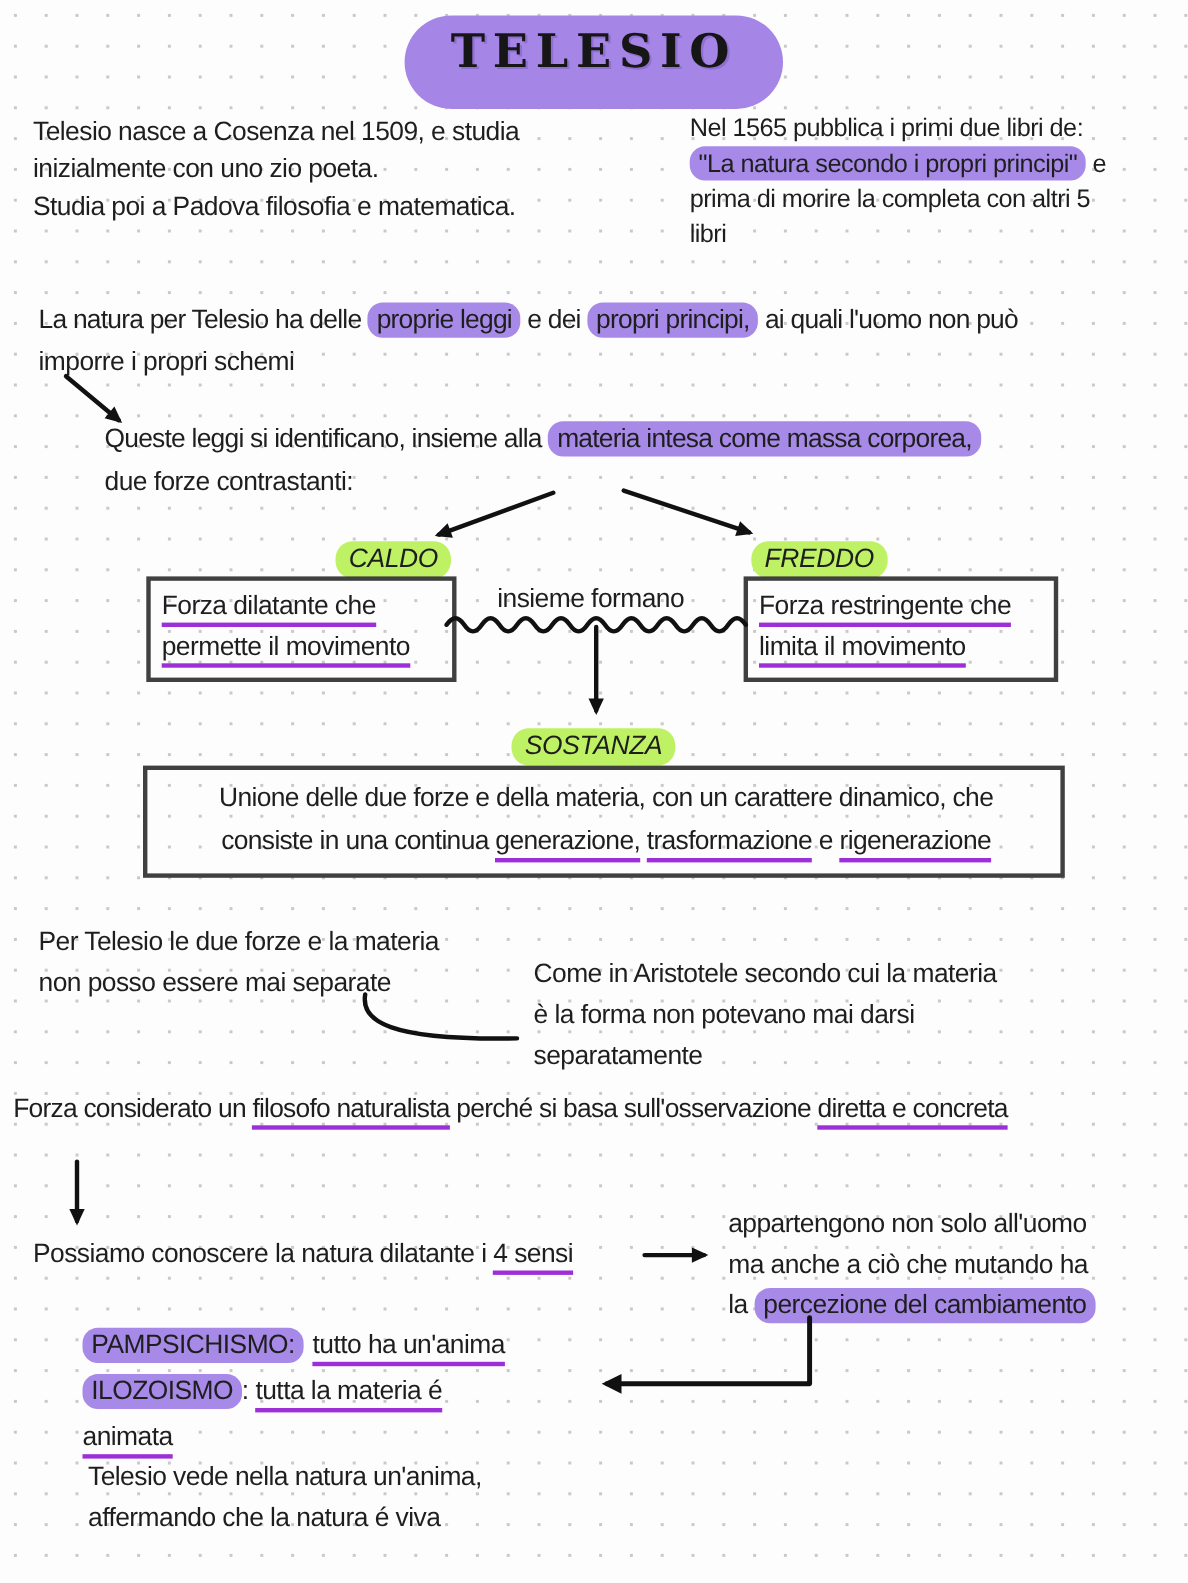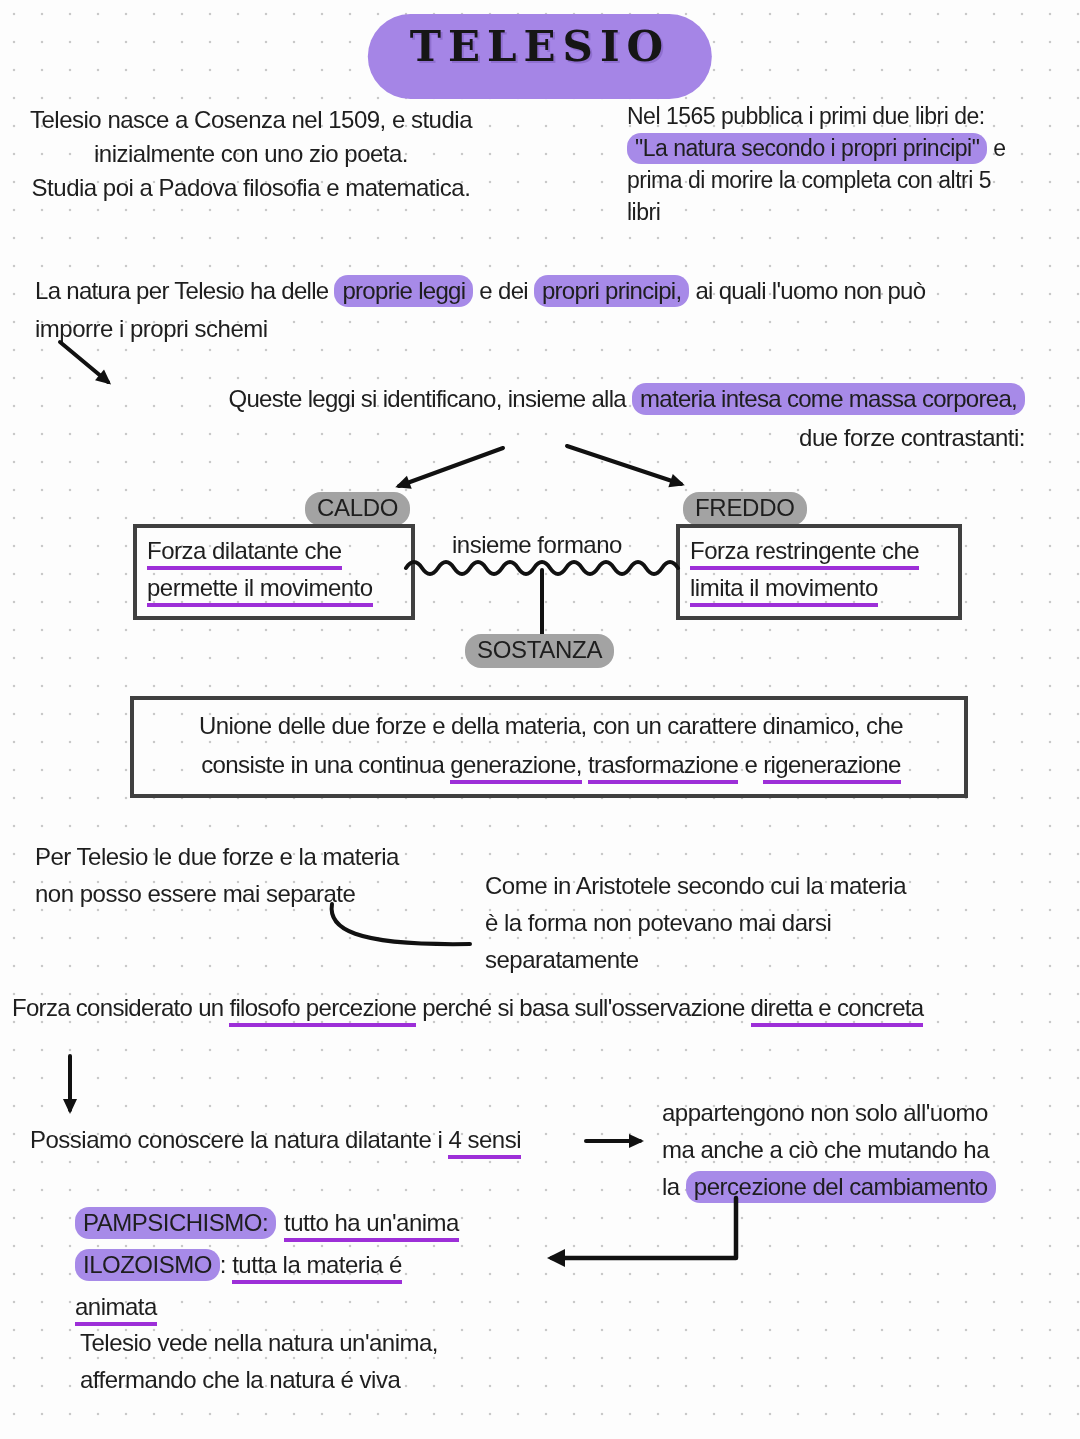--- a/index.html
+++ b/index.html
@@ -11,21 +11,21 @@
     overflow:hidden;
     background-color:#fdfdfd;
     background-image:radial-gradient(circle, #c9c9c9 1.4px, transparent 1.6px);
     background-size:28px 28px;
   }
   .abs{position:absolute;}
   .para{font-size:24px;letter-spacing:-0.5px;}
   .tight{letter-spacing:-0.7px;white-space:nowrap;}
   .nowrap{white-space:nowrap;}
   .hl{background:#a78ae8;border-radius:14px;padding:2px 8px 3px;}
-  .pill{background:#a3a3a3;border-radius:16px;padding:2px 12px 4px;display:inline-block;font-size:24px;letter-spacing:-0.3px;}
+  .pill{background:#bef264;border-radius:16px;padding:2px 12px 4px;display:inline-block;font-size:24px;letter-spacing:-0.3px;font-style:italic;}
   .ul{border-bottom:4px solid #9d2fd8;padding-bottom:2px;}
   .gap-left{margin-left:8px;}
   .box{border:4px solid #404040;background:rgba(253,253,253,0.0);}
   .force-box{font-size:24px;letter-spacing:-0.5px;line-height:35px;padding:5px 10px 9px 10px;}
   .force-box .boxline{margin-bottom:2px;}
   .bigbox{font-size:24px;letter-spacing:-0.6px;line-height:39px;text-align:center;padding:6px 8px 10px 12px;}
   .title-pill{left:50%;transform:translateX(-50%);top:14px;background:#a585e6;border-radius:44px;padding:8px 42px 28px 42px;}
   .title-text{
     font-family:"DejaVu Serif", serif;font-weight:bold;font-size:42px;
     letter-spacing:7px;color:#161616;text-shadow:2px 2px 0 #8f6fd0;
@@ -38,21 +38,21 @@
 </style>
 </head>
 <body>
 
 <div>
 
   <div class="abs title-pill">
     <span class="title-text">TELESIO</span>
   </div>
 
-  <div class="abs para" style="left:30px;top:103px;line-height:34px;text-align:center;">
+  <div class="abs para" style="left:30px;top:103px;line-height:34px;">
     <div>Telesio nasce a Cosenza nel 1509, e studia</div>
     <div>inizialmente con uno zio poeta.</div>
     <div>Studia poi a Padova filosofia e matematica.</div>
   </div>
 
   <div class="abs" style="left:627px;top:100px;font-size:23px;letter-spacing:-0.5px;line-height:32px;">
     <div class="nowrap">Nel 1565 pubblica i primi due libri de:</div>
     <div class="nowrap">
       <span class="hl">"La natura secondo i propri principi"</span><span> e</span>
     </div>
@@ -67,21 +67,21 @@
 
   <svg class="abs connector" style="left:52px;top:336px;" width="80" height="62">
     <defs>
         <marker id="ah1" markerUnits="userSpaceOnUse" markerWidth="20" markerHeight="20" refX="13" refY="9" orient="auto">
           <path class="head" d="M2,2 L17,9 L2,16 Z"></path>
         </marker>
       </defs>
     <line x1="8" y1="6" x2="56" y2="46" marker-end="url(#ah1)"></line>
   </svg>
 
-  <div class="abs para" style="left:95px;top:379px;width:930px;text-align:right;line-height:39px;">
+  <div class="abs para" style="left:95px;top:379px;width:930px;text-align:left;line-height:39px;">
     <div class="tight"><span>Queste leggi si identificano, insieme alla </span><span class="hl">materia intesa come massa corporea,</span></div>
     <div>due forze contrastanti:</div>
   </div>
 
   <svg class="abs connector" style="left:375px;top:438px;" width="330" height="58">
     <defs>
         <marker id="ah2" markerUnits="userSpaceOnUse" markerWidth="20" markerHeight="20" refX="13" refY="9" orient="auto">
           <path class="head" d="M2,2 L17,9 L2,16 Z"></path>
         </marker>
       </defs>
@@ -107,21 +107,21 @@
   <svg class="abs connector" style="left:404px;top:556px;" width="278" height="106">
     <defs>
         <marker id="ah3" markerUnits="userSpaceOnUse" markerWidth="20" markerHeight="20" refX="13" refY="9" orient="auto">
           <path class="head" d="M2,2 L17,9 L2,16 Z"></path>
         </marker>
       </defs>
     <path d="M2,12 q8,-12 16,0 t16,0 t16,0 t16,0 t16,0 t16,0 t16,0 t16,0 t16,0 t16,0 t16,0 t16,0 t16,0 t16,0 t16,0 t16,0 t16,0"></path>
     <line x1="138" y1="14" x2="138" y2="90" marker-end="url(#ah3)"></line>
   </svg>
 
-  <div class="abs pill" style="left:465px;top:634px;">SOSTANZA</div>
+  <div class="abs pill" style="left:465px;top:662px;">SOSTANZA</div>
 
   <div class="abs box bigbox" style="left:130px;top:696px;width:810px;">
     <div>Unione delle due forze e della materia, con un carattere dinamico, che</div>
     <div><span>consiste in una continua </span><span class="ul">generazione,</span><span> </span><span class="ul">trasformazione</span><span> e </span><span class="ul">rigenerazione</span></div>
   </div>
 
   <div class="abs para" style="left:35px;top:838px;line-height:37px;">
     <div>Per Telesio le due forze e la materia</div>
     <div>non posso essere mai separate</div>
   </div>
@@ -130,21 +130,21 @@
     <path d="M10,6 C6,30 30,48 148,46"></path>
   </svg>
 
   <div class="abs para" style="left:485px;top:867px;line-height:37px;">
     <div>Come in Aristotele secondo cui la materia</div>
     <div>è la forma non potevano mai darsi</div>
     <div>separatamente</div>
   </div>
 
   <div class="abs para" style="left:12px;top:989px;line-height:38px;">
-    <div class="tight"><span>Forza considerato un </span><span class="ul">filosofo percezione</span><span> perché si basa sull'osservazione </span><span class="ul">diretta e concreta</span></div>
+    <div class="tight"><span>Forza considerato un </span><span class="ul">filosofo naturalista</span><span> perché si basa sull'osservazione </span><span class="ul">diretta e concreta</span></div>
   </div>
 
   <svg class="abs connector" style="left:56px;top:1052px;" width="28" height="78">
     <defs>
         <marker id="ah4" markerUnits="userSpaceOnUse" markerWidth="20" markerHeight="20" refX="13" refY="9" orient="auto">
           <path class="head" d="M2,2 L17,9 L2,16 Z"></path>
         </marker>
       </defs>
     <line x1="14" y1="4" x2="14" y2="58" marker-end="url(#ah4)"></line>
   </svg>

